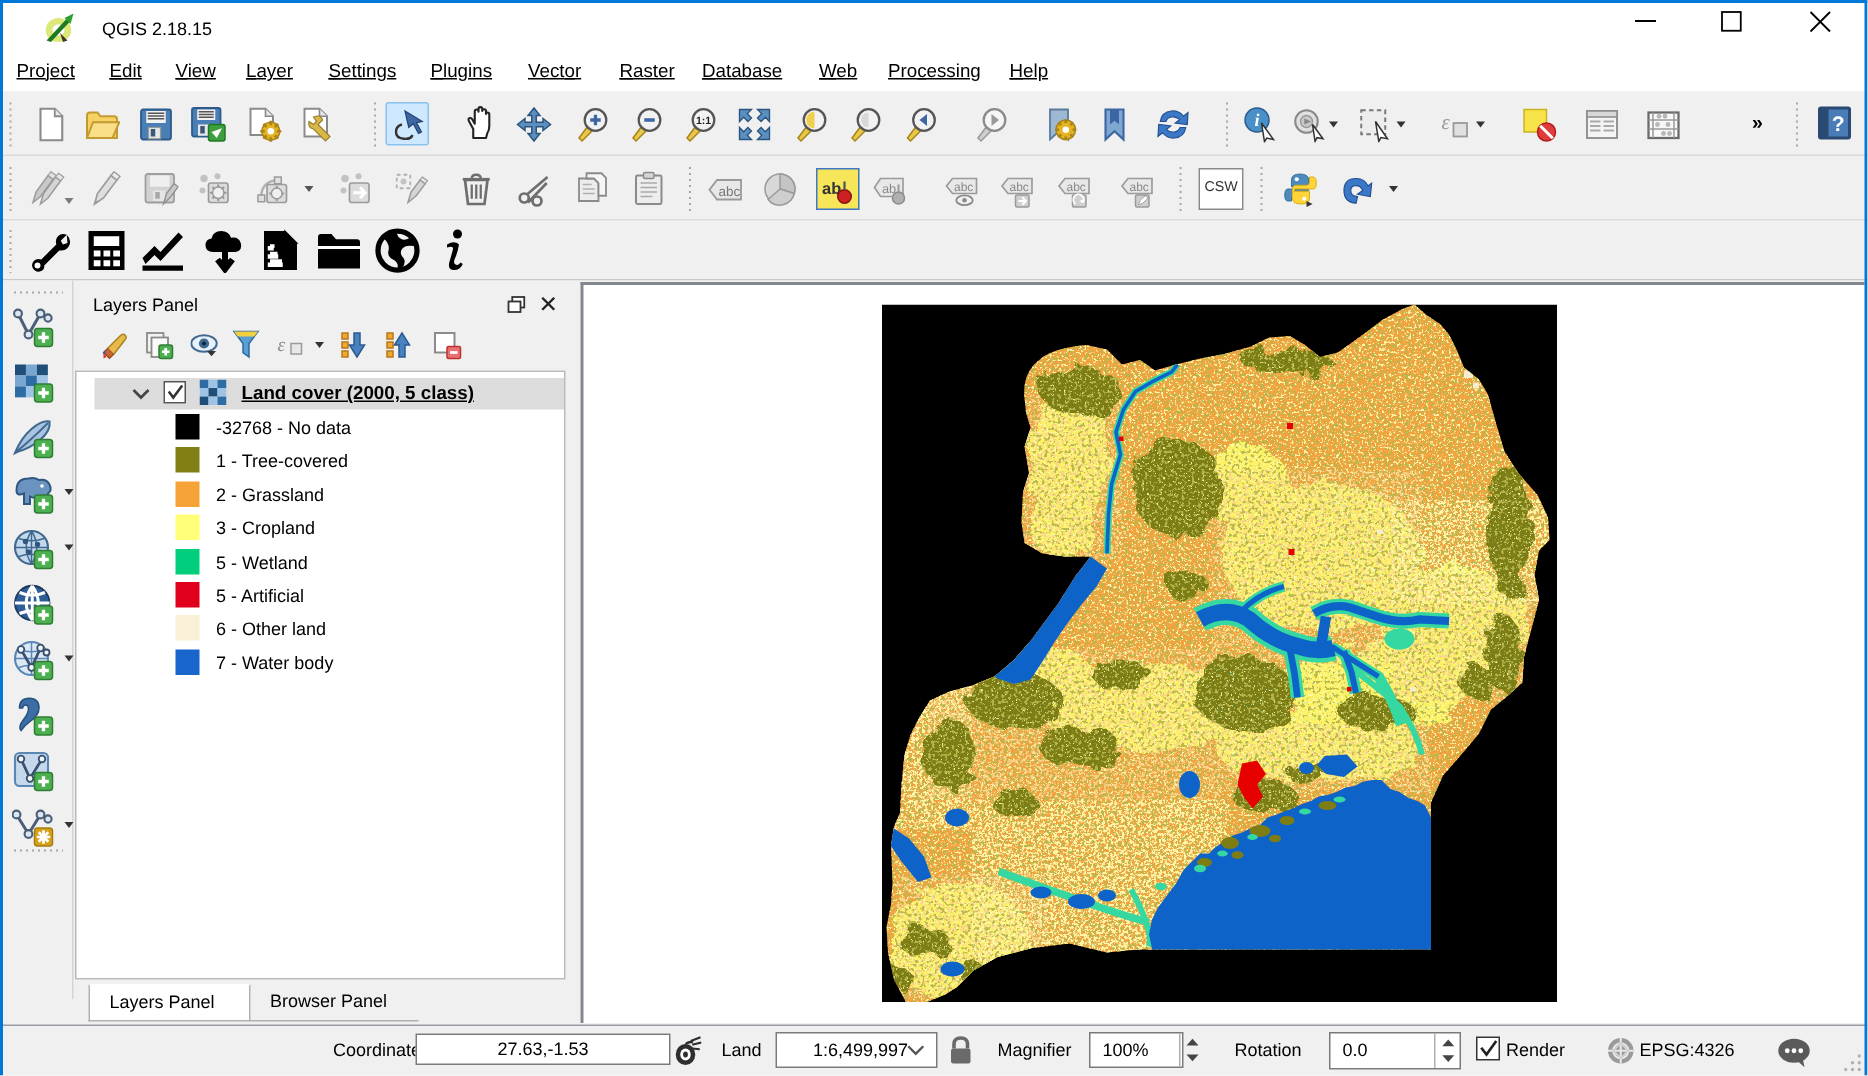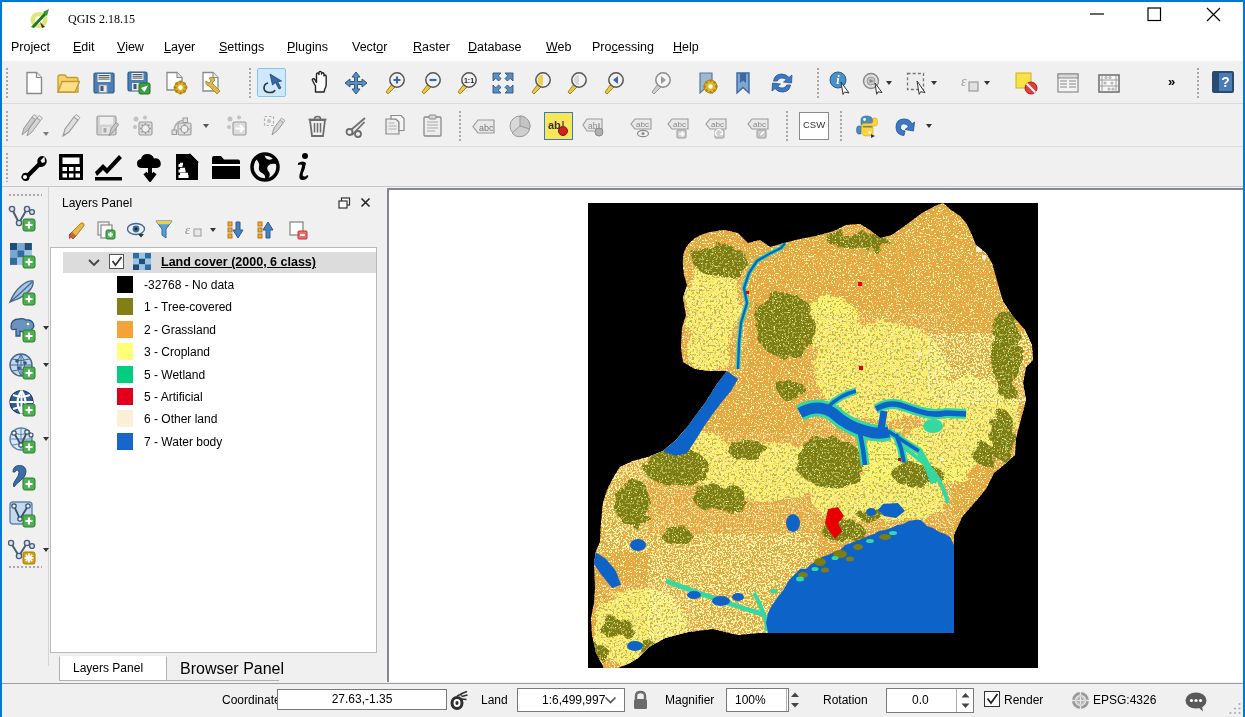--- a/index.html
+++ b/index.html
@@ -2,24 +2,24 @@
 <html><head>
 <meta charset="utf-8">
 <style>
 * { margin:0; padding:0; box-sizing:border-box; }
 html,body { width:1245px; height:717px; overflow:hidden; }
 body { font-family:"Liberation Sans", sans-serif; font-size:12px; color:#000; background:#fff; position:relative; }
 .win { position:absolute; left:0; top:0; width:1245px; height:717px; background:#f0f0f0; }
 .winborder { position:absolute; left:0; top:0; width:1245px; height:717px; border:2px solid #0078d7; border-bottom:none; z-index:90; pointer-events:none; }
 
 .titlebar { position:absolute; left:0; top:0; width:100%; height:34px; background:#fff; }
-.title-text { position:absolute; left:68px; top:12px; font-size:12px;font-family:Liberation Serif, serif; }
+.title-text { position:absolute; left:68px; top:12px; font-size:12px; }
 
 .menubar { position:absolute; left:0; top:34px; width:100%; height:27px; background:#fff; }
-.mi { position:absolute; top:6px; font-size:12.5px; }
+.mi { position:absolute; top:6px; font-size:12.5px;text-decoration:underline; }
 .mi u { text-decoration:underline; }
 
 .tbrow { position:absolute; left:0; width:100%; background:#f0f0f0; }
 #tb1 { top:61px; height:43px; border-bottom:1px solid #dadada; }
 #tb2 { top:104px; height:43px; border-bottom:1px solid #dadada; }
 #tb3 { top:147px; height:40px; border-bottom:1px solid #c8c8c8; }
 .grip { position:absolute; width:3px; background-image:radial-gradient(circle, #a8a8a8 0.9px, transparent 1px); background-size:4px 4px; }
 .hgrip { position:absolute; height:3px; background-image:radial-gradient(circle, #a8a8a8 0.9px, transparent 1px); background-size:4px 4px; }
 .ic { position:absolute; width:24px; height:24px; }
 .dd { position:absolute; width:0; height:0; border-left:3.5px solid transparent; border-right:3.5px solid transparent; border-top:4.5px solid #333; }
@@ -568,21 +568,21 @@
           <rect x="0" y="0" width="6" height="5.7" fill="#2e6da4"></rect>
           <rect x="6" y="0" width="6" height="5.7" fill="#9dc3e6"></rect>
           <rect x="12" y="0" width="6" height="5.7" fill="#2e6da4"></rect>
           <rect x="0" y="5.7" width="6" height="5.7" fill="#9dc3e6"></rect>
           <rect x="6" y="5.7" width="6" height="5.7" fill="#1f4e79"></rect>
           <rect x="12" y="5.7" width="6" height="5.7" fill="#9dc3e6"></rect>
           <rect x="0" y="11.4" width="6" height="5.6" fill="#1f4e79"></rect>
           <rect x="6" y="11.4" width="6" height="5.6" fill="#9dc3e6"></rect>
           <rect x="12" y="11.4" width="6" height="5.6" fill="#2e6da4"></rect>
         </svg>
-      <div style="position:absolute;left:110px;top:7px;font-size:12.5px;font-weight:bold;text-decoration:underline">Land cover (2000, 6 class)</div>
+      <div style="position:absolute;left:110px;top:7px;font-size:12.5px;font-weight:bold;text-decoration:underline">Land cover (2000, 5 class)</div>
       <div class="swatch" style="top:28px;background:#000"></div>
         <div class="trow" style="top:28px">-32768 - No data</div>
       <div class="swatch" style="top:50px;background:#808014"></div>
         <div class="trow" style="top:50px">1 - Tree-covered</div>
       <div class="swatch" style="top:73px;background:#f5a338"></div>
         <div class="trow" style="top:73px">2 - Grassland</div>
       <div class="swatch" style="top:95px;background:#ffff78"></div>
         <div class="trow" style="top:95px">3 - Cropland</div>
       <div class="swatch" style="top:118px;background:#00ce7c"></div>
         <div class="trow" style="top:118px">5 - Wetland</div>
@@ -590,21 +590,21 @@
         <div class="trow" style="top:140px">5 - Artificial</div>
       <div class="swatch" style="top:162px;background:#faf0d8"></div>
         <div class="trow" style="top:162px">6 - Other land</div>
       <div class="swatch" style="top:185px;background:#1866cc"></div>
         <div class="trow" style="top:185px">7 - Water body</div>
     </div>
   </div>
   <div class="tabs">
     <div style="position:absolute;left:59px;top:1px;width:108px;height:25px;background:#fff;border:1px solid #b0b0b0;border-top:1px solid #fff"></div>
     <span style="position:absolute;left:73px;top:6px;font-size:12px">Layers Panel</span>
-    <span style="position:absolute;left:180px;top:5px;font-size:16px">Browser Panel</span>
+    <span style="position:absolute;left:180px;top:5px;font-size:12px">Browser Panel</span>
     <div style="position:absolute;left:167px;top:25px;width:112px;height:1px;background:#b0b0b0"></div>
   </div>
   <div class="canvas"></div>
   <svg id="map" style="position:absolute;left:588px;top:16px" width="450" height="465" viewBox="0 0 450 465">
   <defs>
     <path id="ug" d="M95,62 C94,50 98,42 106,36 C112,31 124,28 136,27 L150,30 L160,40 L172,37 L182,44 L196,40 L212,36 L228,33 L246,28 L258,22 L272,21 L282,27 L292,35 L304,32 L318,22 L334,10 L347,3 L355,0 L363,7 L372,13 L378,20 L383,30 L388,42 L398,50 L404,60 L409,78 L415,98 L424,112 L437,127 L444,142 L445,157 L438,164 L435,180 L438,197 L433,216 L428,235 L427,252 L417,261 L406,270 L398,286 L388,298 L374,314 L366,332 L366,430 L170,430 L150,432 L125,426 L100,429 L77,435 L61,444 L50,455 L42,460 L30,465 L16,465 L8,450 L4,432 L3,415 L6,400 L7,385 L6,360 L8,348 L12,339 L13,320 L15,300 L19,287 L25,275 L32,264 L45,258 L60,254 L75,248 L88,237 L100,223 L117,200 L129,181 L139,168 L122,168 L107,166 L95,159 L93,145 L94,125 L98,112 L95,95 L99,82 L96,72 Z"></path>
     <clipPath id="ugc">
           <use href="#ug"></use>
         </clipPath>
     <filter id="rgh" x="-15%" y="-15%" width="130%" height="130%">
@@ -755,21 +755,21 @@
       <rect x="394" y="52" width="4" height="4"></rect>
       <rect x="330" y="150" width="4" height="3"></rect>
       <rect x="352" y="255" width="4" height="3"></rect>
     </g>
   </g>
   </svg>
 </div>
 <div class="winborder"></div>
 <div class="status" id="status">
   <span class="slabel" style="left:222px">Coordinate</span>
-  <div class="sbox" style="left:277px;top:5px;width:170px;height:21px;text-align:center;line-height:19px">27.63,-1.35</div>
+  <div class="sbox" style="left:277px;top:5px;width:170px;height:21px;text-align:center;line-height:19px">27.63,-1.53</div>
   <svg style="position:absolute;left:448px;top:6px;width:21px;height:21px" viewBox="0 0 21 21">
       <ellipse cx="9" cy="13" rx="6.5" ry="7" fill="#2e2e2e"></ellipse>
       <ellipse cx="9" cy="13" rx="3.5" ry="4" fill="#fff"></ellipse>
       <ellipse cx="9" cy="13" rx="1.6" ry="2" fill="#2e2e2e"></ellipse>
       <path d="M12.5 4 L19 1.5 M13.5 6.5 L19.5 5 M13.5 9 L18.5 9.5" stroke="#2e2e2e" stroke-width="1.5"></path>
       <path d="M9 6 Q12 4 14 5" stroke="#2e2e2e" stroke-width="1.5" fill="none"></path>
     </svg>
   <span class="slabel" style="left:481px">Land</span>
   <div class="sbox" style="left:517px;top:4px;width:108px;height:24px;line-height:22px;padding-left:24px">1:6,499,997</div>
   <svg style="position:absolute;left:604px;top:12px;width:13px;height:8px" viewBox="0 0 13 8">
@@ -779,21 +779,21 @@
       <path d="M4 9 V6 Q4 2 8.5 2 Q13 2 13 6 V9" fill="none" stroke="#6a6a6a" stroke-width="2.4"></path>
       <rect x="2" y="9" width="13" height="10" rx="1.5" fill="#6a6a6a"></rect>
     </svg>
   <span class="slabel" style="left:665px">Magnifier</span>
   <div class="sbox" style="left:726px;top:4px;width:63px;height:24px;line-height:22px;padding-left:8px">100%</div>
   <div class="spin" style="left:786px;top:5px;height:22px;position:absolute;border-left:1px solid #b0b0b0;width:16px"><svg width="16" height="22" viewBox="0 0 16 22">
         <path d="M4 8 L8 3.5 L12 8 Z" fill="#444"></path>
         <path d="M4 14 L8 18.5 L12 14 Z" fill="#444"></path>
       </svg></div>
   <span class="slabel" style="left:823px">Rotation</span>
-  <div class="sbox" style="left:886px;top:4px;width:88px;height:25px;line-height:23px;padding-left:25px">0.0</div>
+  <div class="sbox" style="left:886px;top:4px;width:88px;height:25px;line-height:23px;padding-left:8px">0.0</div>
   <div class="spin" style="left:956px;top:5px;height:23px;position:absolute;border-left:1px solid #b0b0b0;width:17px"><svg width="17" height="23" viewBox="0 0 17 23">
         <path d="M4.5 8.5 L8.5 4 L12.5 8.5 Z" fill="#444"></path>
         <path d="M4.5 14.5 L8.5 19 L12.5 14.5 Z" fill="#444"></path>
       </svg></div>
   <div style="position:absolute;left:984px;top:7px;width:16px;height:16px;background:#fff;border:1.3px solid #333"></div>
   <svg style="position:absolute;left:986px;top:9px;width:13px;height:12px" viewBox="0 0 13 12">
       <path d="M1.5 5.5 L5 10 L11.5 1" fill="none" stroke="#222" stroke-width="1.8"></path>
     </svg>
   <span class="slabel" style="left:1004px">Render</span>
   <svg style="position:absolute;left:1071px;top:7px;width:19px;height:19px" viewBox="0 0 19 19">

